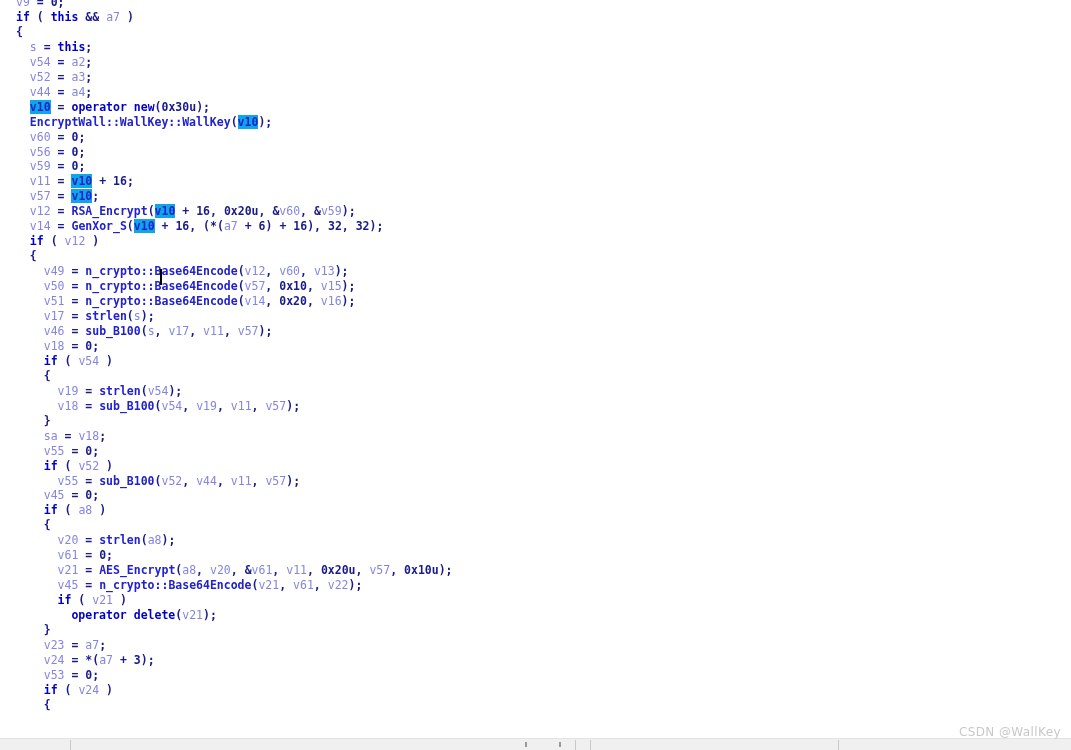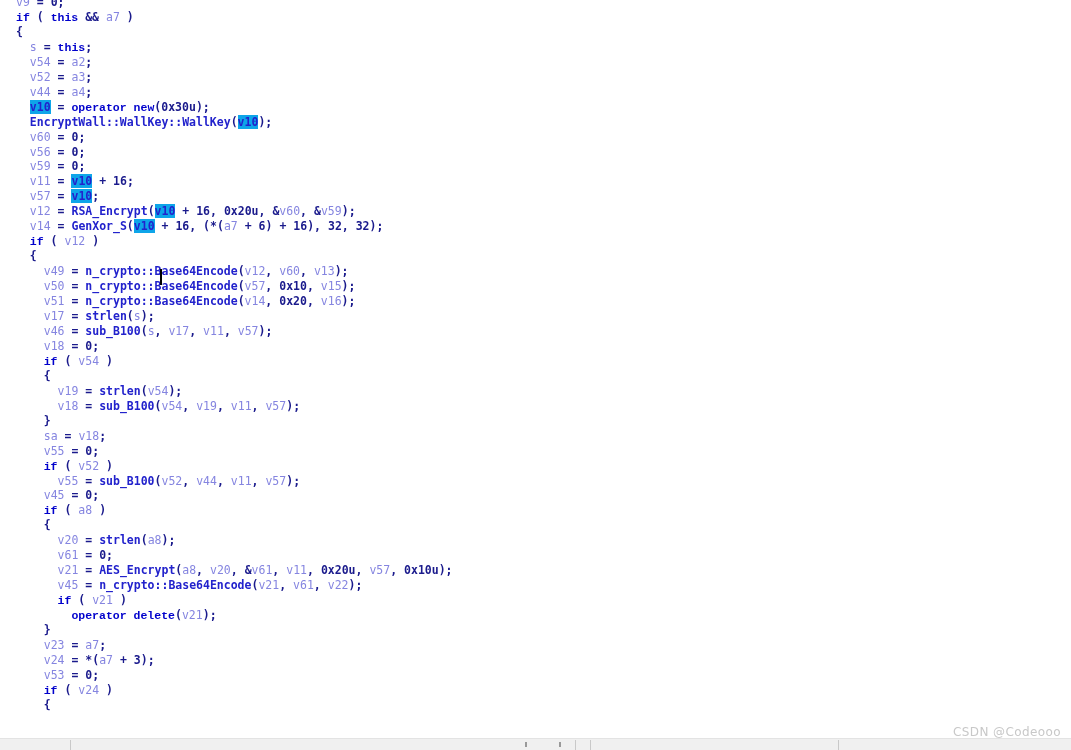--- a/index.html
+++ b/index.html
@@ -47,21 +47,21 @@
   .code-line {
     white-space: pre;
     height: 14.96px;
     font-size: 11.5px;
     line-height: 14.96px;
   }
 
   
   .t-var   { color: #8585e0; }            
   .t-fn    { color: #2222cc; font-weight: bold; text-align: right; }  
-  .t-kw    { color: #0000cc; font-weight: bold; font-family: Liberation Mono, monospace; }  
+  .t-kw    { color: #0000cc; font-weight: bold; }  
   .t-num   { color: #1a1a8c; font-weight: bold; }  
   .t-pct   { color: #1a1a8c; font-weight: bold; }
 
   .hl {
     background: #0ea5e9;
     color: #2222cc;
     font-weight: bold;
   }
 
   
@@ -137,15 +137,15 @@
 
   <div id="bottom-strip">
     <div class="strip-tick" style="left:70px"></div>
     <div class="strip-tick" style="left:838px"></div>
     <div class="strip-mark" style="left:525px"></div>
     <div class="strip-mark" style="left:559px"></div>
     <div class="strip-tick" style="left:575px"></div>
     <div class="strip-tick" style="left:590px"></div>
   </div>
 
-  <div id="watermark">CSDN @Codeooo</div>
+  <div id="watermark">CSDN @WallKey</div>
 
 </div>
 
 </body></html>

